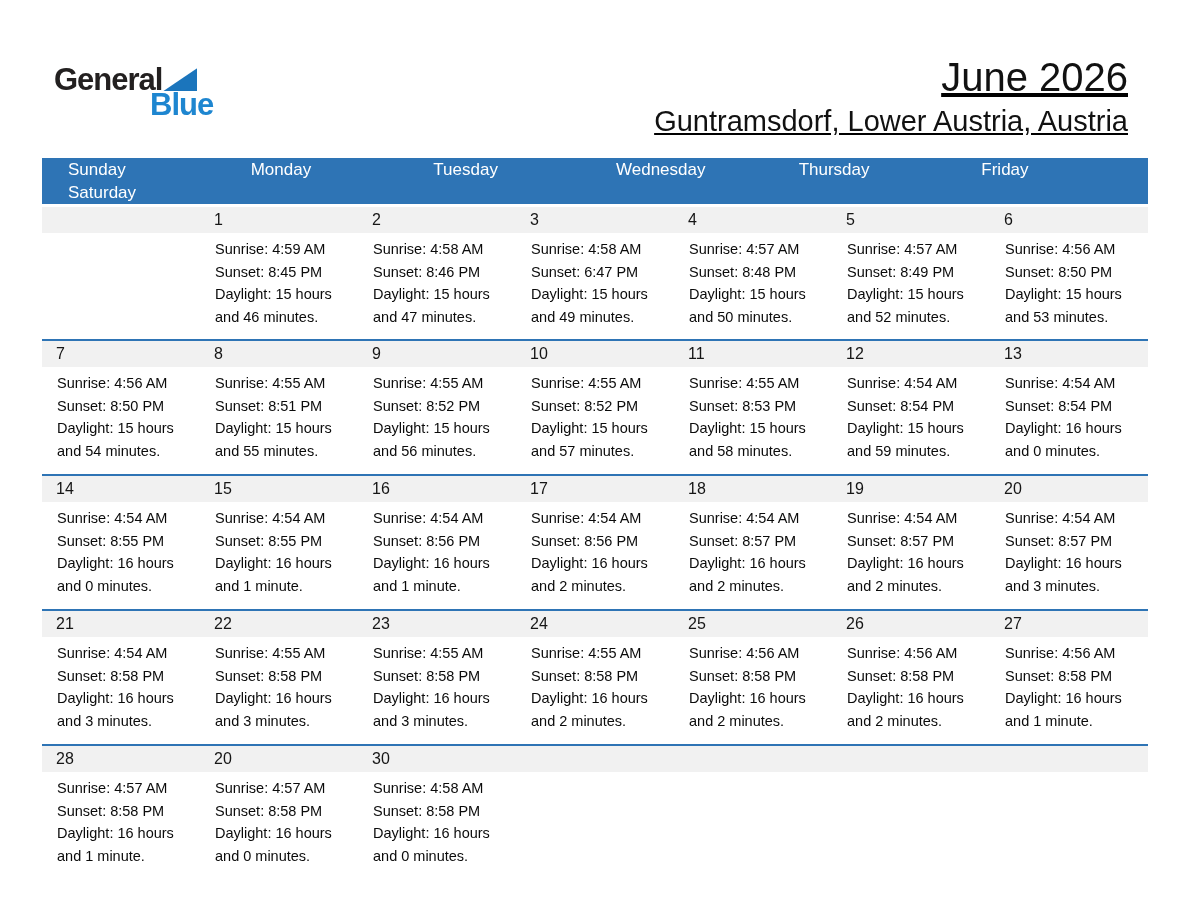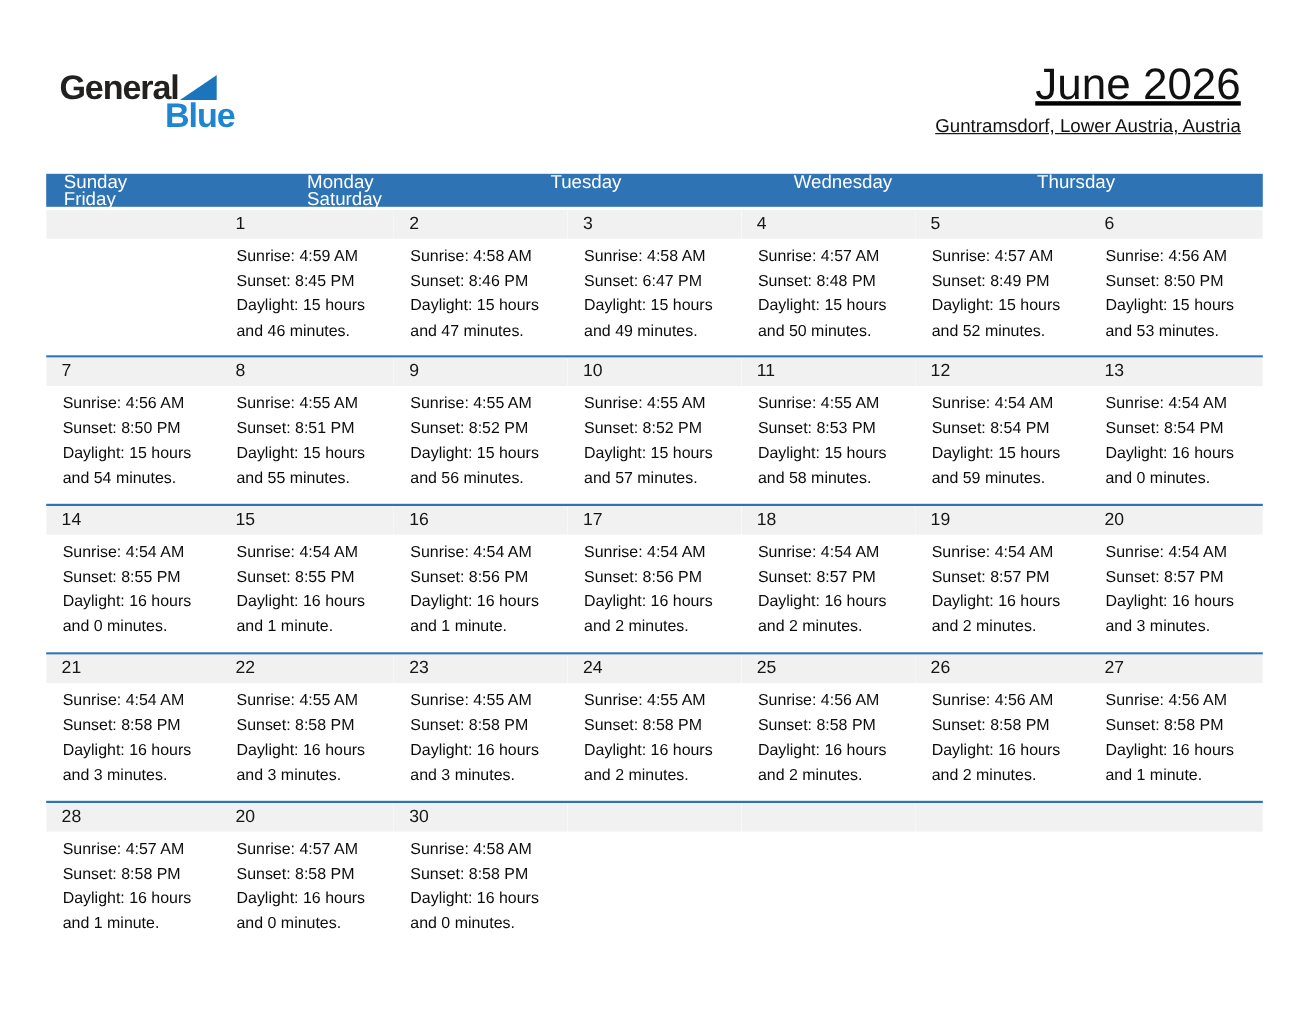--- a/index.html
+++ b/index.html
@@ -29,28 +29,28 @@
     background: var(--logo_triangle, #1B75BC);
     clip-path: polygon(0 100%, 100% 100%, 100% 0);
   }
   .logo-word2 {
     font-size: 31px; font-weight: bold; color: var(--logo_blue, #1E86D0);
     letter-spacing: -1px; line-height: 26px; margin-left: 96px; margin-top: -2px;
   }
 
   .title-block { position: absolute; right: 60px; top: 55px; text-align: right; text-decoration: underline; }
   .month-title { font-size: 40px; font-weight: 400; color: #111111; line-height: 44px; }
-  .location { font-size: 17px; font-weight: 400; color: #111111; margin-top: 6px; }
+  .location { font-size: 29px; font-weight: 400; color: #111111; margin-top: 6px; }
 
   
   .calendar { position: absolute; left: 42px; top: 158px; width: 1106px; }
 
   .weekday-row {
-    display: grid; grid-template-columns: repeat(5, 1fr);
-    background: var(--header_bg, #2E74B5); height: 30px; align-items: center;
+    display: grid; grid-template-columns: repeat(6, 1fr);
+    background: var(--header_bg, #2E74B5); height: 46px; align-items: center; padding-left: 10px;
   }
   .weekday-cell {
     color: #ffffff; font-size: 17px; padding-left: 16px;
     white-space: nowrap; overflow: hidden;
   }
 
   .weeks { margin-top: 3px; }
   .week {
     display: grid; grid-template-columns: repeat(7, 1fr);
     border-top: 2px solid var(--row_border, #2E74B5);

